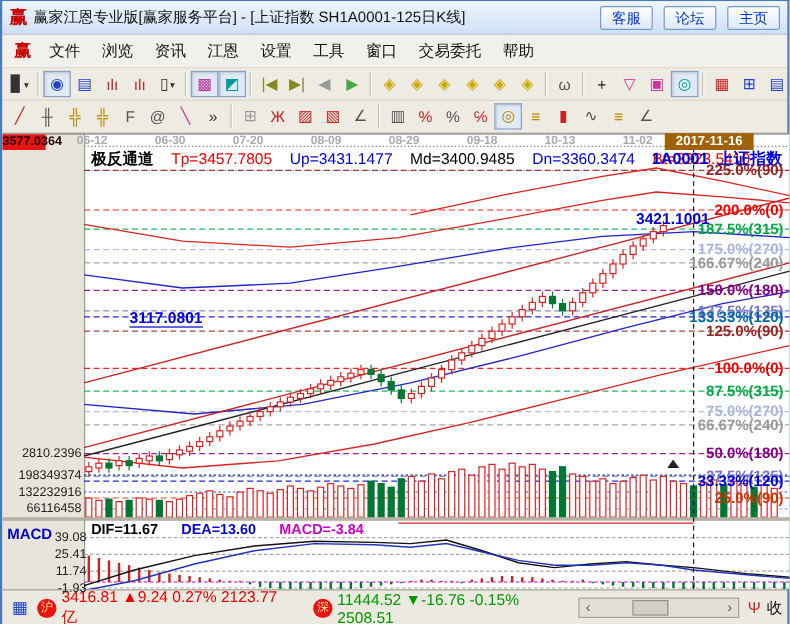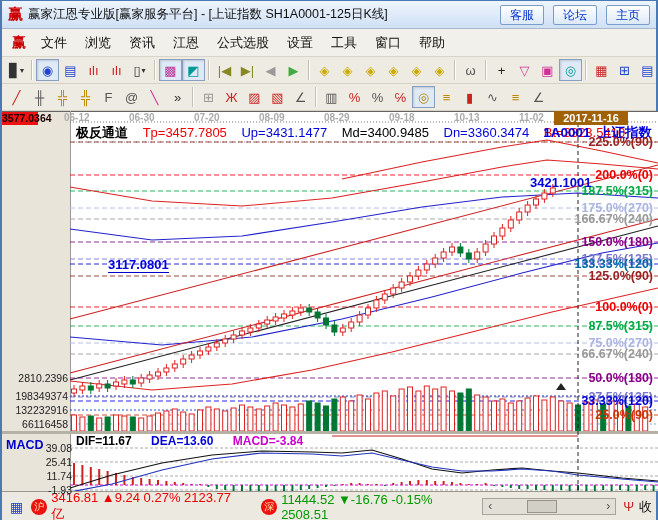--- a/index.html
+++ b/index.html
@@ -71,24 +71,24 @@
     <span class="tbtn">主页</span>
   </div>
 
   <div class="menubar">
     <span class="logo">赢</span>
     <span id="menu-items" style="display:flex;">
         <span class="menu-item">文件</span>
         <span class="menu-item">浏览</span>
         <span class="menu-item">资讯</span>
         <span class="menu-item">江恩</span>
-        <span class="menu-item">公式选股</span>
         <span class="menu-item">设置</span>
         <span class="menu-item">工具</span>
         <span class="menu-item">窗口</span>
+        <span class="menu-item">交易委托</span>
         <span class="menu-item">帮助</span>
       </span>
   </div>
 
   <div class="toolbar" id="toolbar1">
       <span class="ticon" style="color: rgb(51, 51, 51);">▊<span class="caret">▾</span></span>
       <span class="tsep"></span>
       <span class="ticon pressed" style="color: rgb(34, 68, 204);">◉</span>
       <span class="ticon" style="color: rgb(34, 68, 204);">▤</span>
       <span class="ticon" style="color: rgb(204, 34, 34);">ılı</span>

